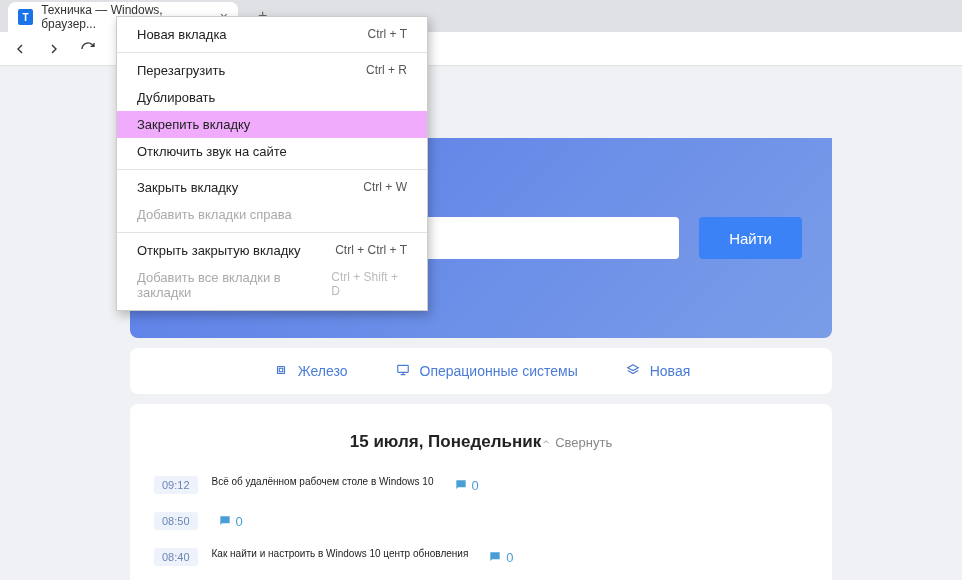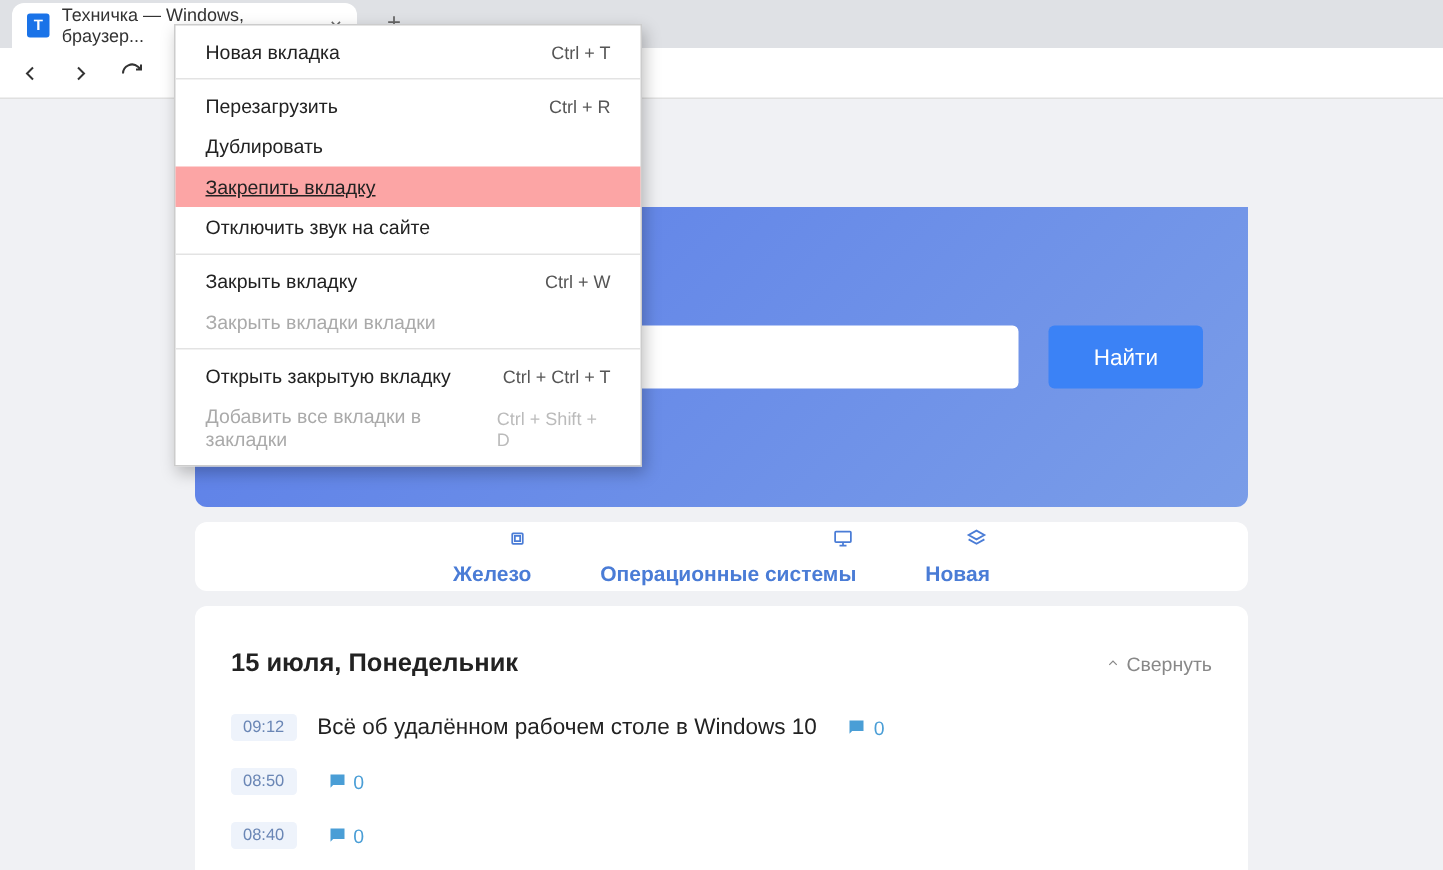--- a/index.html
+++ b/index.html
@@ -11,45 +11,45 @@
 .tab-favicon { width: 16px; height: 16px; background: #1a73e8; color: #fff; display: flex; align-items: center; justify-content: center; font-size: 10px; font-weight: bold; border-radius: 2px; }
 .tab-close { margin-left: auto; color: #666; font-size: 14px; cursor: pointer; }
 .new-tab-btn { margin-left: 12px; color: #666; padding: 2px 8px; font-size: 16px; cursor: pointer; margin-bottom: 6px; line-height: 1; }
 
 .toolbar { height: 34px; background: #fff; display: flex; align-items: center; padding: 0 12px; gap: 18px; border-bottom: 1px solid #e0e0e0; }
 .nav-btn { color: #333; font-size: 16px; cursor: pointer; display: flex; align-items: center; }
 .nav-btn svg { width: 16px; height: 16px; }
 
 
 .context-menu { position: absolute; left: 116px; top: 16px; width: 312px; background: #fff; border: 1px solid #ccc; box-shadow: 2px 4px 10px rgba(0,0,0,0.25); z-index: 100; padding: 4px 0; }
-.menu-item { display: flex; justify-content: space-between; align-items: flex-end; padding: 6px 20px; font-size: 13px; color: #222; cursor: pointer; }
-.menu-item.highlighted { background: #fca5a5; text-decoration: underline; }
+.menu-item { display: flex; justify-content: space-between; align-items: flex-start; padding: 6px 20px; font-size: 13px; color: #222; cursor: pointer; }
+.menu-item.highlighted { background: #f0abfc; }
 .menu-item.disabled { color: #aaa; }
 .menu-shortcut { color: #555; font-size: 12px; }
 .menu-item.disabled .menu-shortcut { color: #bbb; }
 .menu-separator { height: 1px; background: #e3e3e3; margin: 4px 0; }
 
 
 .page { position: absolute; top: 66px; left: 0; right: 0; bottom: 0; background: #f0f1f4; }
 .hero { margin: 0 130px; background: linear-gradient(135deg, #5a7de8 0%, #6a8de8 50%, #7a9de8 100%); border-radius: 0 0 8px 8px; height: 200px; display: flex; align-items: center; padding: 0 30px; gap: 20px; margin-top: 72px; }
 .search-box { flex: 1; height: 42px; background: #fff; border-radius: 4px; border: none; }
 .search-btn { height: 42px; padding: 0 30px; background: #3b82f6; color: #fff; border: none; border-radius: 4px; font-size: 15px; cursor: pointer; }
 
 .nav-tabs-container { margin: 0 130px; background:#fff; border-radius: 8px; margin-top: 10px; height: 46px; display:flex; align-items:center; justify-content: center; gap: 46px; }
-.nav-tab { display: flex; align-items: flex-end; gap: 8px; color: #4a7cd6; font-size: 14px; font-weight: 700; cursor: pointer; flex-direction: column; }
+.nav-tab { display: flex; align-items: flex-start; gap: 8px; color: #4a7cd6; font-size: 14px; font-weight: 400; cursor: pointer; }
 .nav-tab-icon { width: 18px; height: 14px; }
 
 .card { margin: 10px 130px 0; background: #fff; border-radius: 8px; padding: 28px 24px; }
-.date-header { display:flex; justify-content: space-between; align-items:center; margin-bottom: 24px; }
+.date-header { display:flex; justify-content: center; align-items:center; margin-bottom: 24px; }
 .date-title { font-size: 17px; font-weight: 700; color: #222; }
 .collapse-btn { color: #888; font-size: 13px; cursor: pointer; display:flex; align-items:center; gap:4px; }
 
 .article { display: flex; gap: 14px; margin-bottom: 18px; }
 .time-badge { background: #eef3fb; color: #6a86b5; font-size: 11px; padding: 3px 8px; border-radius: 3px; font-weight: 500; }
-.article-title { font-size: 15px; color: #222; }
+.article-title { font-size: 10px; color: #222; }
 .comments { display: inline-flex; align-items: center; gap: 4px; color: #4a9ed6; font-size: 13px; margin-left: 6px; }
 .comment-icon { width: 14px; height: 14px; fill: #4a9ed6; }
 </style>
 </head>
 <body>
 
 <div class="tab-bar">
   <div class="tab">
     <span class="tab-favicon">Т</span>
     <span>Техничка — Windows, браузер...</span>
@@ -132,20 +132,21 @@
           <span class="time-badge">08:50</span>
           <span class="comments">
             <svg class="comment-icon" viewBox="0 0 24 24">
               <path d="M4 4h16v12H7l-3 3V4z"></path>
             </svg>
             <span>0</span>
           </span>
         </div>
         <div class="article">
           <span class="time-badge">08:40</span>
+          <span class="article-title">Как найти и настроить в Windows 10 центр обновления</span>
           <span class="comments">
             <svg class="comment-icon" viewBox="0 0 24 24">
               <path d="M4 4h16v12H7l-3 3V4z"></path>
             </svg>
             <span>0</span>
           </span>
         </div>
       </div>
 
   </div>
@@ -169,21 +170,21 @@
     </div>
     <div class="menu-item">
       <span>Отключить звук на сайте</span>
     </div>
     <div class="menu-separator"></div>
     <div class="menu-item">
       <span>Закрыть вкладку</span>
       <span class="menu-shortcut">Ctrl + W</span>
     </div>
     <div class="menu-item disabled">
-      <span>Закрыть вкладки вкладки</span>
+      <span>Добавить вкладки справа</span>
     </div>
     <div class="menu-separator"></div>
     <div class="menu-item">
       <span>Открыть закрытую вкладку</span>
       <span class="menu-shortcut">Ctrl + Ctrl + T</span>
     </div>
     <div class="menu-item disabled">
       <span>Добавить все вкладки в закладки</span>
       <span class="menu-shortcut">Ctrl + Shift + D</span>
     </div>

